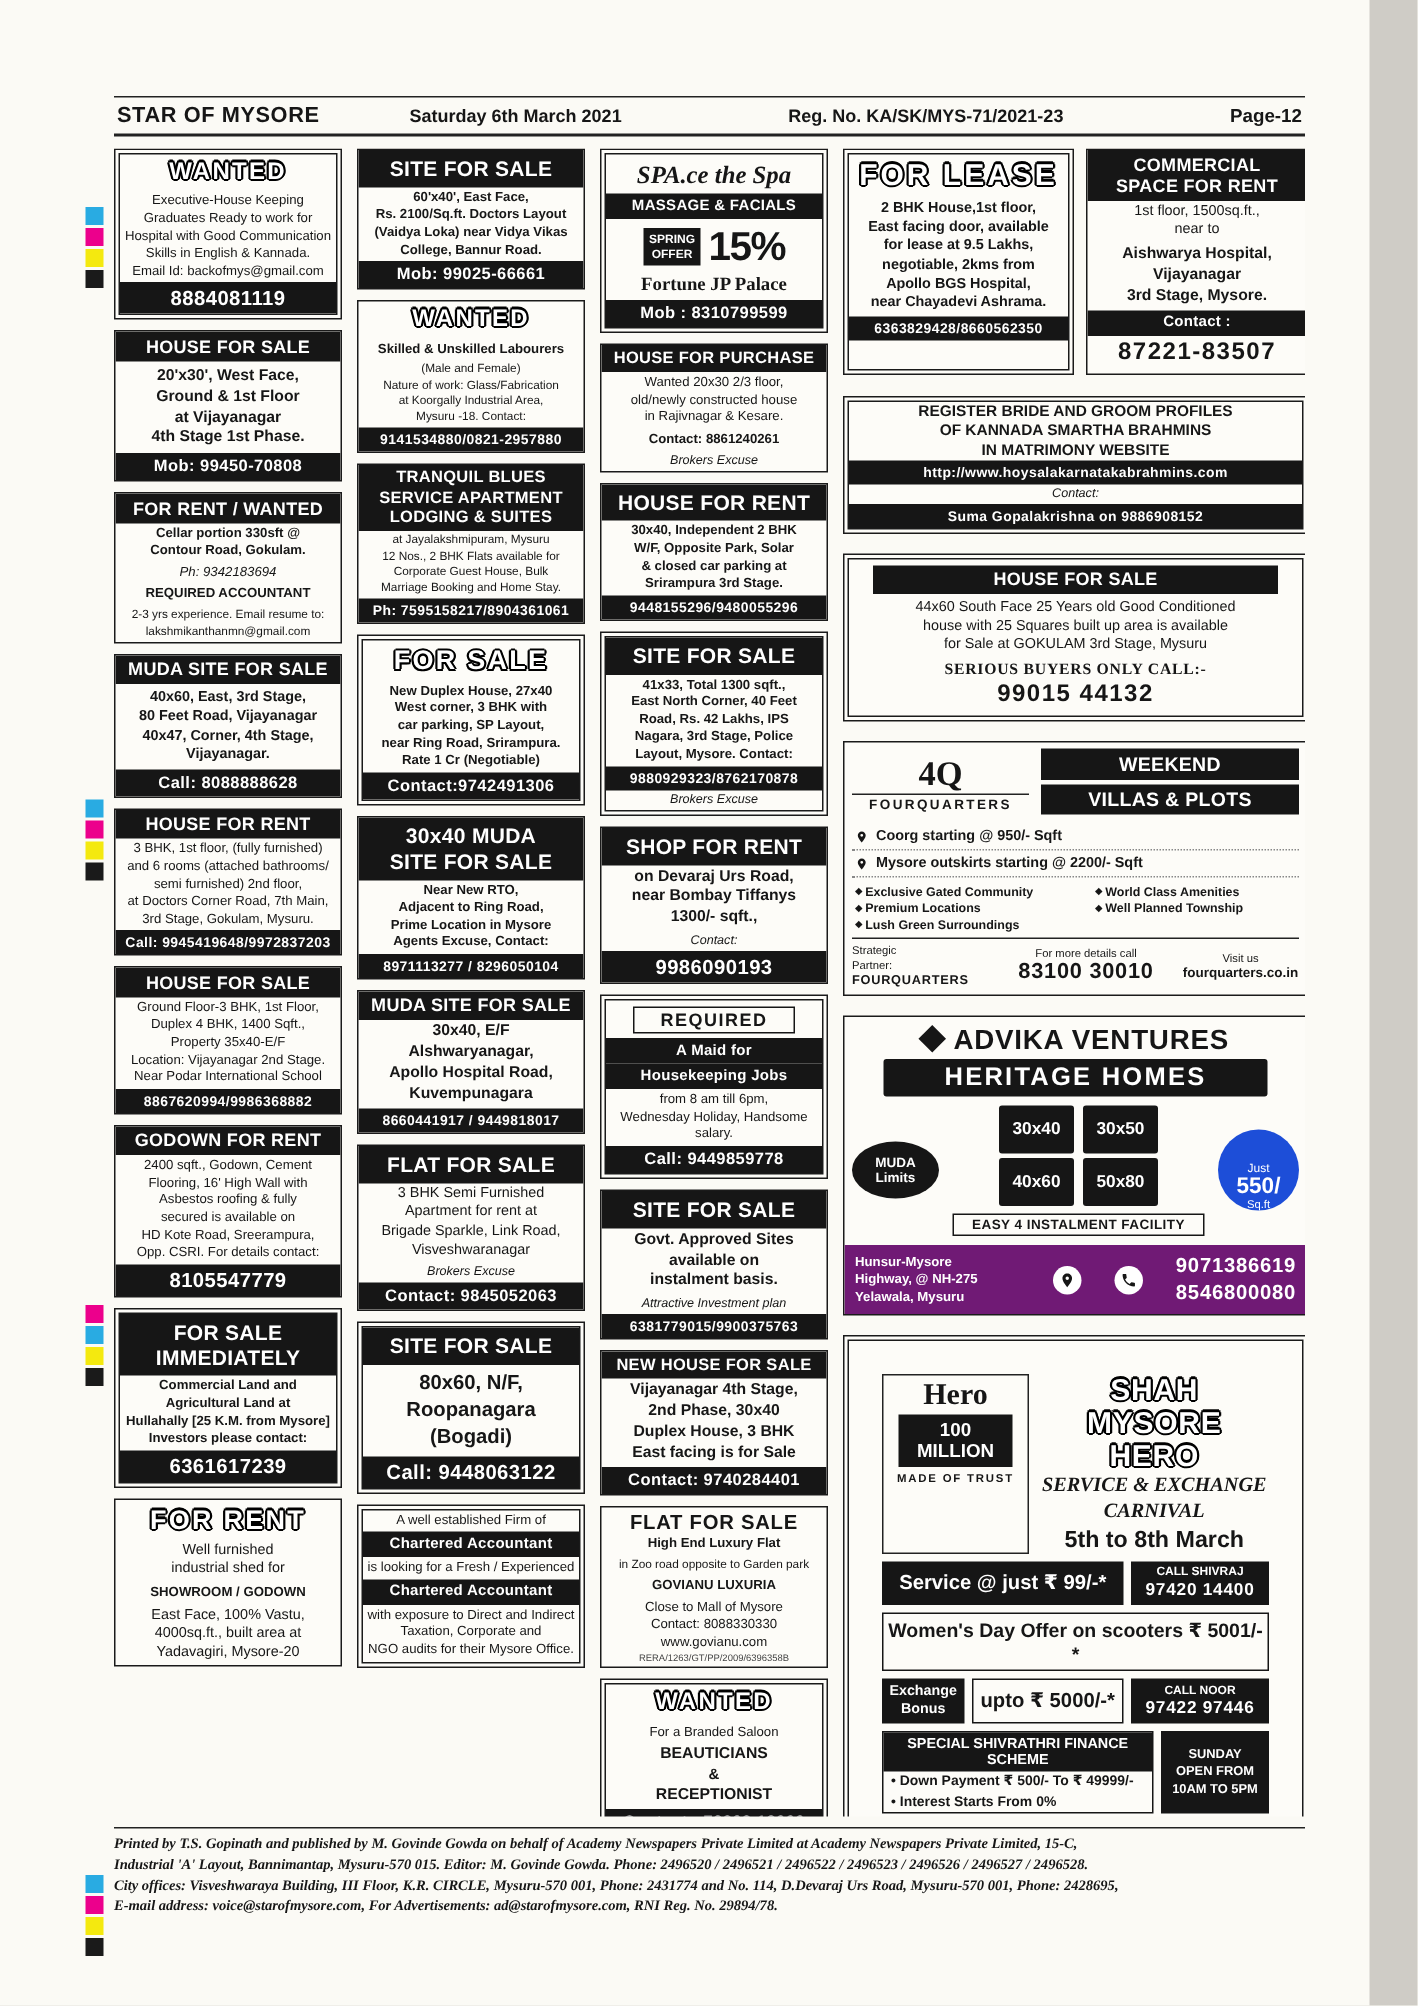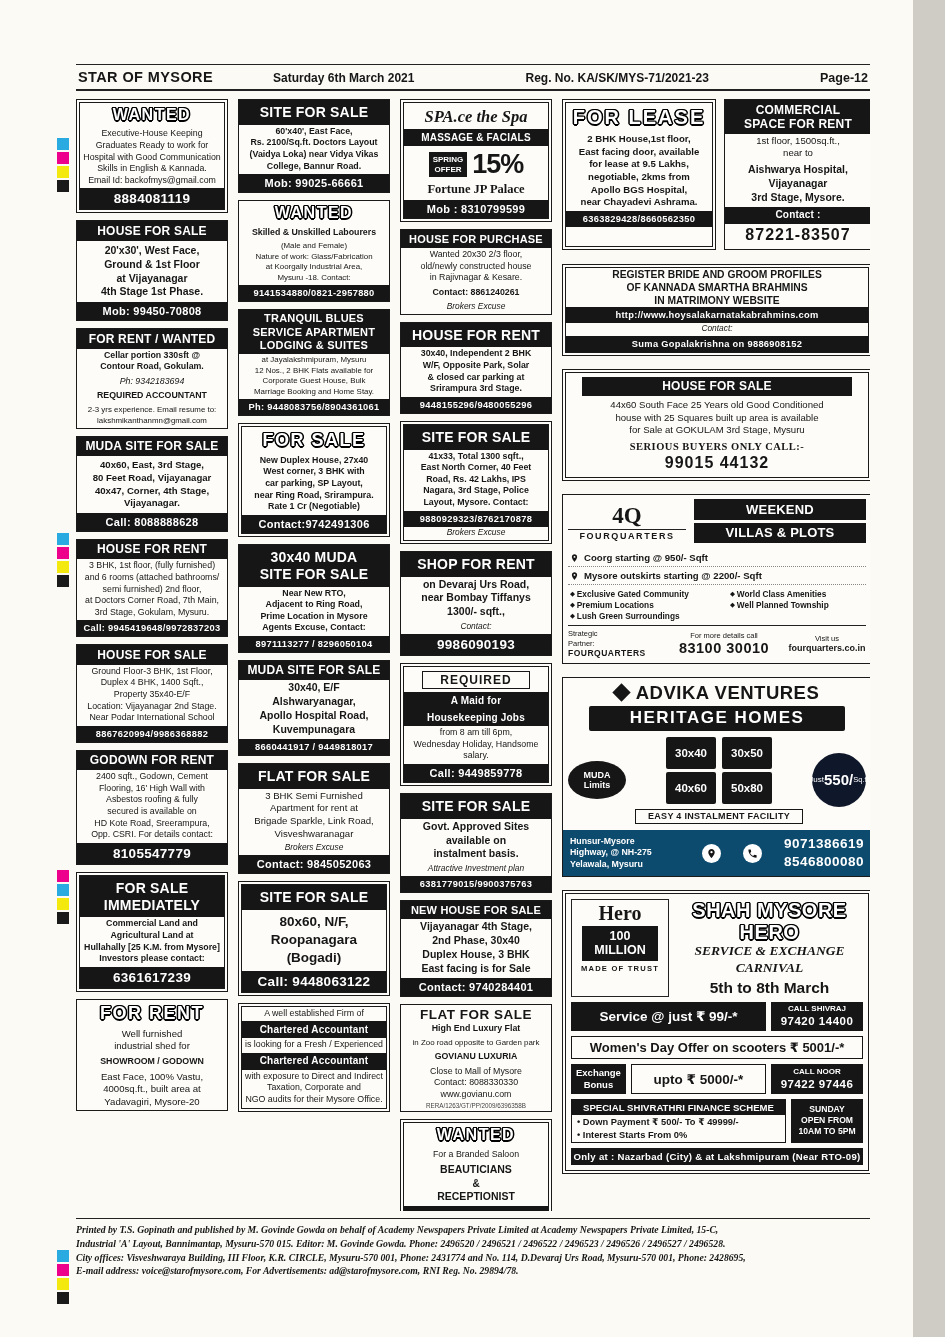--- a/index.html
+++ b/index.html
@@ -94,29 +94,29 @@
   
   .adv-head{display:flex;align-items:center;justify-content:center;gap:8px;padding:4px 0 2px}
   .adv-logo{width:13px;height:13px;background:#161616;transform:rotate(45deg);flex:0 0 auto}
   .adv-brand{font-size:18.5px;font-weight:bold;letter-spacing:.5px}
   .adv-product{font-size:17px;letter-spacing:1.5px;margin:0 26px 3px;border-radius:2px}
   .adv-mid{display:flex;align-items:center;gap:5px;padding:2px 5px}
   .adv-muda{background:#161616;color:#fff;font-weight:bold;font-size:9px;text-align:center;width:58px;height:38px;border-radius:50%;display:flex;align-items:center;justify-content:center;white-space:pre-line;line-height:1.15;flex:0 0 auto}
   .adv-chips{flex:1;text-align:center}
   .chip{display:inline-block;background:#161616;color:#fff;font-weight:bold;font-size:11.5px;padding:10px 9px;margin:1.5px 3px;border-radius:2px}
   .adv-facility{border:1.5px solid #161616;font-weight:bold;font-size:9px;padding:1.5px 2px;margin:3px 4px 0;letter-spacing:.3px;text-align:center}
-  .adv-price{background:#0f172a;color:#fff;width:54px;height:54px;border-radius:50%;display:flex;flex-direction:row;align-items:center;justify-content:center;line-height:1.05;flex:0 0 auto}
+  .adv-price{background:#1d4ed8;color:#fff;width:54px;height:54px;border-radius:50%;display:flex;flex-direction:column;align-items:center;justify-content:flex-end;line-height:1.05;flex:0 0 auto}
   .adv-just{font-size:8px}.adv-rate{font-size:15px;font-weight:bold}.adv-unit{font-size:7.5px}
-  .adv-foot{background:#0c4a6e;color:#fff;display:flex;align-items:center;gap:22px;padding:5px 7px;margin-top:4px}
+  .adv-foot{background:#701a75;color:#fff;display:flex;align-items:center;gap:22px;padding:5px 7px;margin-top:4px}
   .adv-addr{font-size:8.8px;font-weight:bold;white-space:pre-line;flex:1;line-height:1.3}
   .ic-circle{width:19px;height:19px;background:#fff;border-radius:50%;display:flex;align-items:center;justify-content:center;flex:0 0 auto}
   .adv-phones{font-size:13.5px;font-weight:bold;text-align:right;line-height:1.35;letter-spacing:.5px}
 
   
-  .hero{padding:5px}
+  .hero{padding:22px}
   .hero-top{display:flex;gap:7px}
   .hero-logo{width:92px;border:1.4px solid #222;padding:3px 2px;text-align:center;flex:0 0 auto}
   .h-hero{font-family:"Liberation Serif","DejaVu Serif",serif;font-weight:bold;font-size:20px;line-height:1}
   .h-100{background:#161616;color:#fff;font-weight:bold;font-size:12.5px;line-height:1.05;padding:4px 2px;margin:3px 8px;white-space:pre-line}
   .h-trust{font-size:7.6px;font-weight:bold;letter-spacing:1.2px}
   .hero-head{flex:1;text-align:center}
   .hero-dealer{font-weight:bold;font-size:20px;letter-spacing:.5px;color:#fff;line-height:1.1;
     text-shadow:-1px -1px 0 #000,1px -1px 0 #000,-1px 1px 0 #000,1px 1px 0 #000,0 -1.5px 0 #000,0 1.5px 0 #000,-1.5px 0 0 #000,1.5px 0 0 #000}
   .hero-carn{font-family:"Liberation Serif","DejaVu Serif",serif;font-style:italic;font-weight:bold;font-size:13.5px;line-height:1.2}
   .hero-dates{font-size:15.5px;font-weight:bold;margin-top:3px}
@@ -297,21 +297,21 @@
         </div>
 
         <div class="ad">
           <div class="tbar md">TRANQUIL BLUES
 SERVICE APARTMENT
 LODGING &amp; SUITES</div>
           <div class="bd sm tight">at Jayalakshmipuram, Mysuru
 12 Nos., 2 BHK Flats available for
 Corporate Guest House, Bulk
 Marriage Booking and Home Stay.</div>
-          <div class="pbar sm">Ph: 9448083756/8904361061</div>
+          <div class="pbar sm">Ph: 7595158217/8904361061</div>
         </div>
 
         <div class="ad dbl">
           <div class="tout lg">FOR SALE</div>
           <div class="bd b tight">New Duplex House, 27x40
 West corner, 3 BHK with
 car parking, SP Layout,
 near Ring Road, Srirampura.
 Rate 1 Cr (Negotiable)</div>
           <div class="pbar">Contact:9742491306</div>

